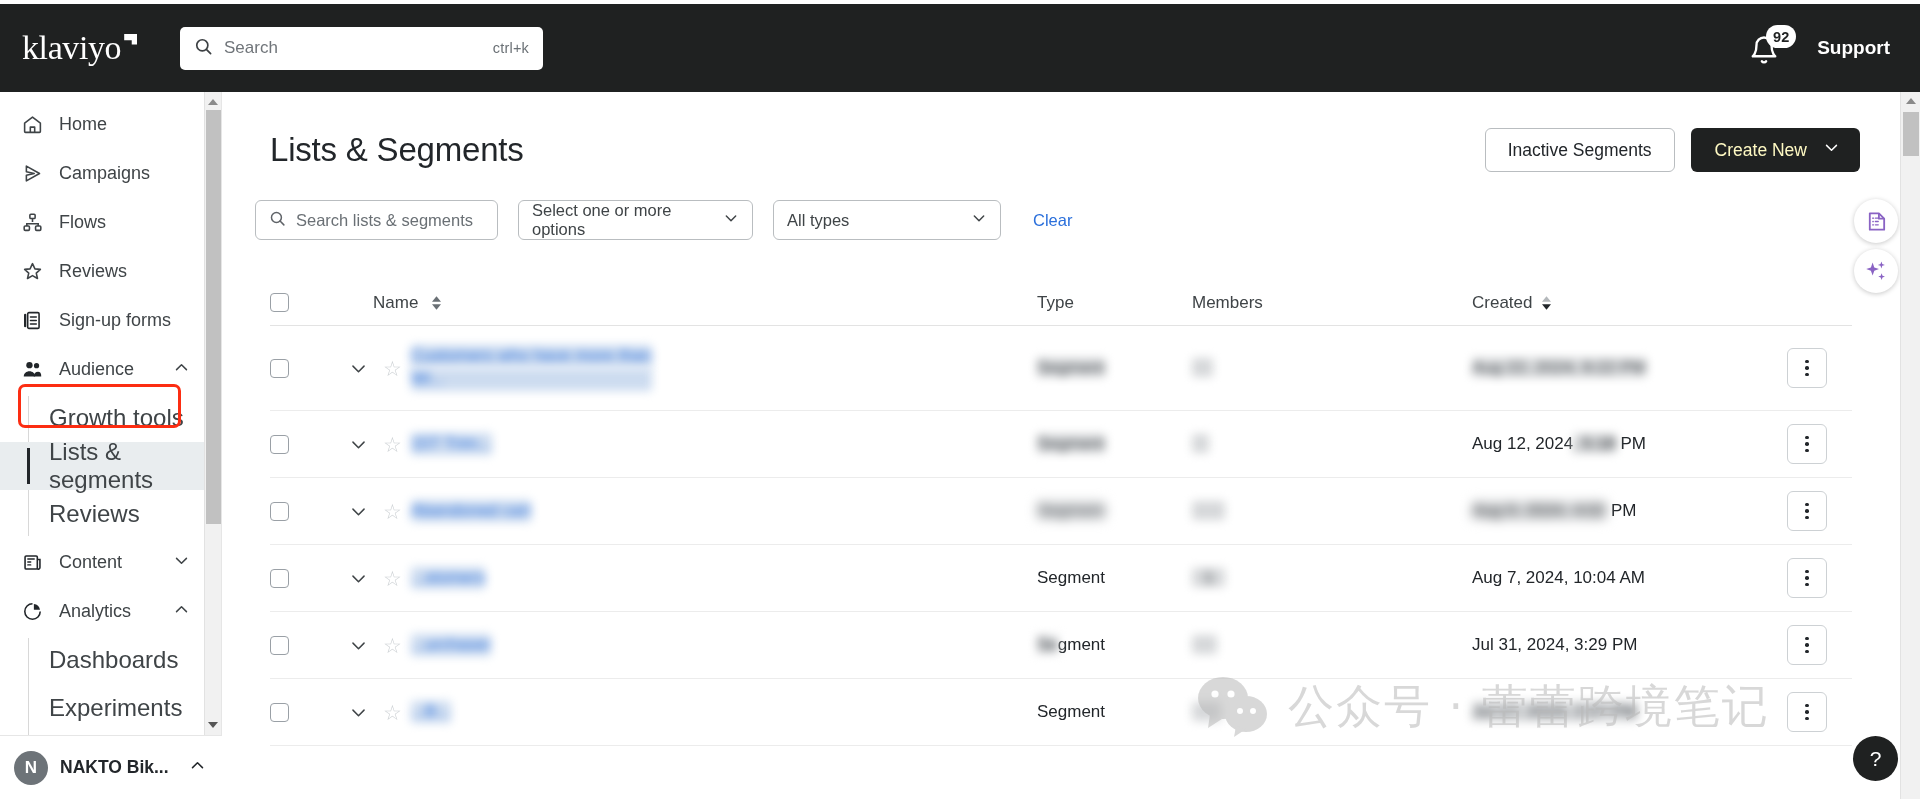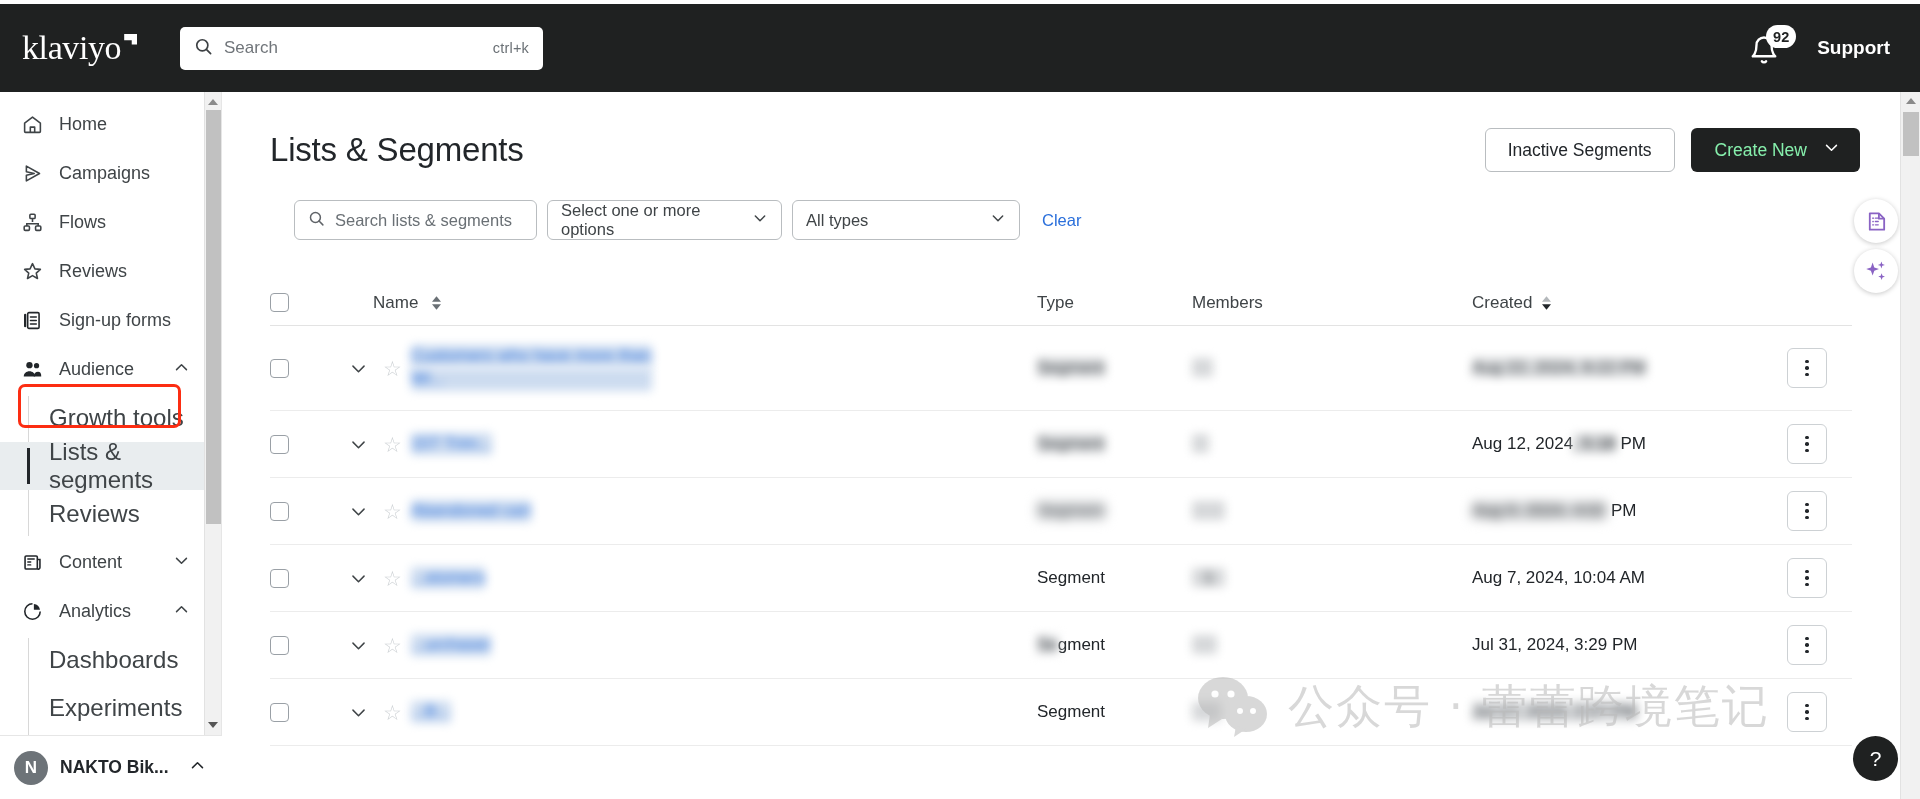--- a/index.html
+++ b/index.html
@@ -117,25 +117,25 @@
   }
   .page-title { font-size:33px; color:#22262a; font-weight:normal; flex:1; letter-spacing:-0.2px; }
   .btn-outline {
     height:44px; padding:0 22px; border:1px solid #b9bdc0; border-radius:6px;
     background:#fff; font-size:17.5px; color:#22262a; cursor:pointer;
     font-family:"Liberation Sans", sans-serif;
     margin-left:45px;
   }
   .btn-dark {
     height:44px; padding:0 20px 0 24px; border:none; border-radius:6px;
-    background:#1f2121; color:#86efac; font-size:17.5px; cursor:pointer;
+    background:#1f2121; color:#fef9c3; font-size:17.5px; cursor:pointer;
     display:flex; align-items:center; gap:16px; margin-left:16px;
     font-family:"Liberation Sans", sans-serif;
   }
-  .filters { display:flex; align-items:center; gap:10px; padding:22px 0 0 72px; }
+  .filters { display:flex; align-items:center; gap:20px; padding:22px 0 0 33px; }
   .inp {
     height:40px; border:1px solid #b9bdc0; border-radius:6px; background:#fff;
     display:flex; align-items:center; padding:0 13px; font-size:16.5px; color:#6a7075;
   }
   .inp.search { width:243px; gap:10px; }
   .inp.sel { justify-content:space-between; cursor:pointer; color:#3f4447; }
   .inp.sel.a { width:235px; }
   .inp.sel.b { width:228px; }
   .clear-link { color:#2a6fdb; font-size:16.5px; margin-left:12px; cursor:pointer; }
 

